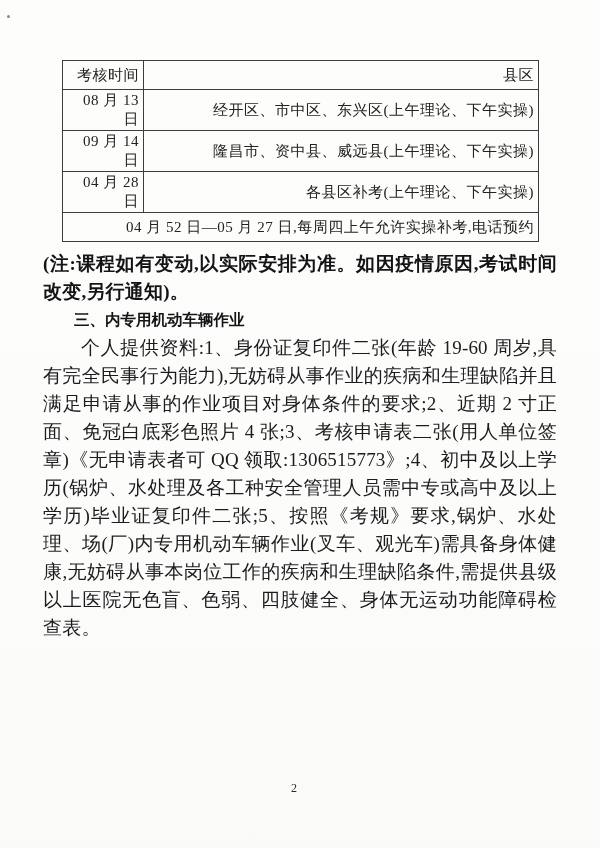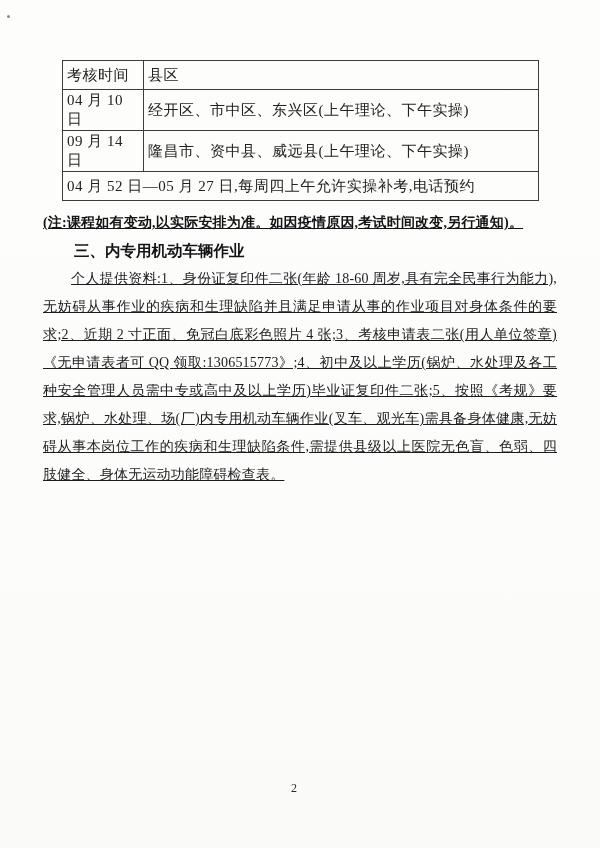--- a/index.html
+++ b/index.html
@@ -27,33 +27,32 @@
   table.schedule {
     width: 477px;
     margin-left: 19px;
     border-collapse: collapse;
     font-size: 15px;
     color: #222;
   }
   table.schedule td {
     border: 1.6px solid #3c3c3e;
     height: 29px;
-    text-align: left;
+    text-align: right;
     vertical-align: middle;
     padding: 1px 4px;
     letter-spacing: 0.5px;
   }
   td.col-date { width: 81px; }
   .body-text {
-    font-size: 14px;
+    font-size: 19px;
     line-height: 28px;
     text-align: justify;
     letter-spacing: 0.2px;
     color: #1c1c1e;
-    text-decoration: underline;
   }
   .para-note {
     margin-top: 8px;
     font-weight: bold;
     color: #141416;
   }
   .para-score { }
   .section-heading {
     font-size: 15.5px;
     line-height: 28px;
@@ -81,37 +80,41 @@
 
   <div class="content">
 
     <table class="schedule">
       <tbody>
         <tr>
           <td class="col-date">考核时间</td>
           <td>县区</td>
         </tr>
         <tr>
-          <td class="col-date">04 月 10 日</td>
+          <td class="col-date">08 月 13 日</td>
           <td>经开区、市中区、东兴区(上午理论、下午实操)</td>
         </tr>
         <tr>
           <td class="col-date">09 月 14 日</td>
           <td>隆昌市、资中县、威远县(上午理论、下午实操)</td>
+        </tr>
+        <tr>
+          <td class="col-date">04 月 28 日</td>
+          <td>各县区补考(上午理论、下午实操)</td>
         </tr>
         <tr>
           <td colspan="2">04 月 52 日—05 月 27 日,每周四上午允许实操补考,电话预约</td>
         </tr>
       </tbody>
     </table>
 
     <p class="body-text para-note">(注:课程如有变动,以实际安排为准。如因疫情原因,考试时间改变,另行通知)。</p>
 
 
     <h3 class="section-heading">三、内专用机动车辆作业</h3>
 
-    <p class="body-text indent2">个人提供资料:1、身份证复印件二张(年龄 18-60 周岁,具有完全民事行为能力),无妨碍从事作业的疾病和生理缺陷并且满足申请从事的作业项目对身体条件的要求;2、近期 2 寸正面、免冠白底彩色照片 4 张;3、考核申请表二张(用人单位签章)《无申请表者可 QQ 领取:1306515773》;4、初中及以上学历(锅炉、水处理及各工种安全管理人员需中专或高中及以上学历)毕业证复印件二张;5、按照《考规》要求,锅炉、水处理、场(厂)内专用机动车辆作业(叉车、观光车)需具备身体健康,无妨碍从事本岗位工作的疾病和生理缺陷条件,需提供县级以上医院无色盲、色弱、四肢健全、身体无运动功能障碍检查表。</p>
+    <p class="body-text indent2">个人提供资料:1、身份证复印件二张(年龄 19-60 周岁,具有完全民事行为能力),无妨碍从事作业的疾病和生理缺陷并且满足申请从事的作业项目对身体条件的要求;2、近期 2 寸正面、免冠白底彩色照片 4 张;3、考核申请表二张(用人单位签章)《无申请表者可 QQ 领取:1306515773》;4、初中及以上学历(锅炉、水处理及各工种安全管理人员需中专或高中及以上学历)毕业证复印件二张;5、按照《考规》要求,锅炉、水处理、场(厂)内专用机动车辆作业(叉车、观光车)需具备身体健康,无妨碍从事本岗位工作的疾病和生理缺陷条件,需提供县级以上医院无色盲、色弱、四肢健全、身体无运动功能障碍检查表。</p>
 
 
   </div>
 
   <div class="page-number">2</div>
 </div>
 
 </body></html>

